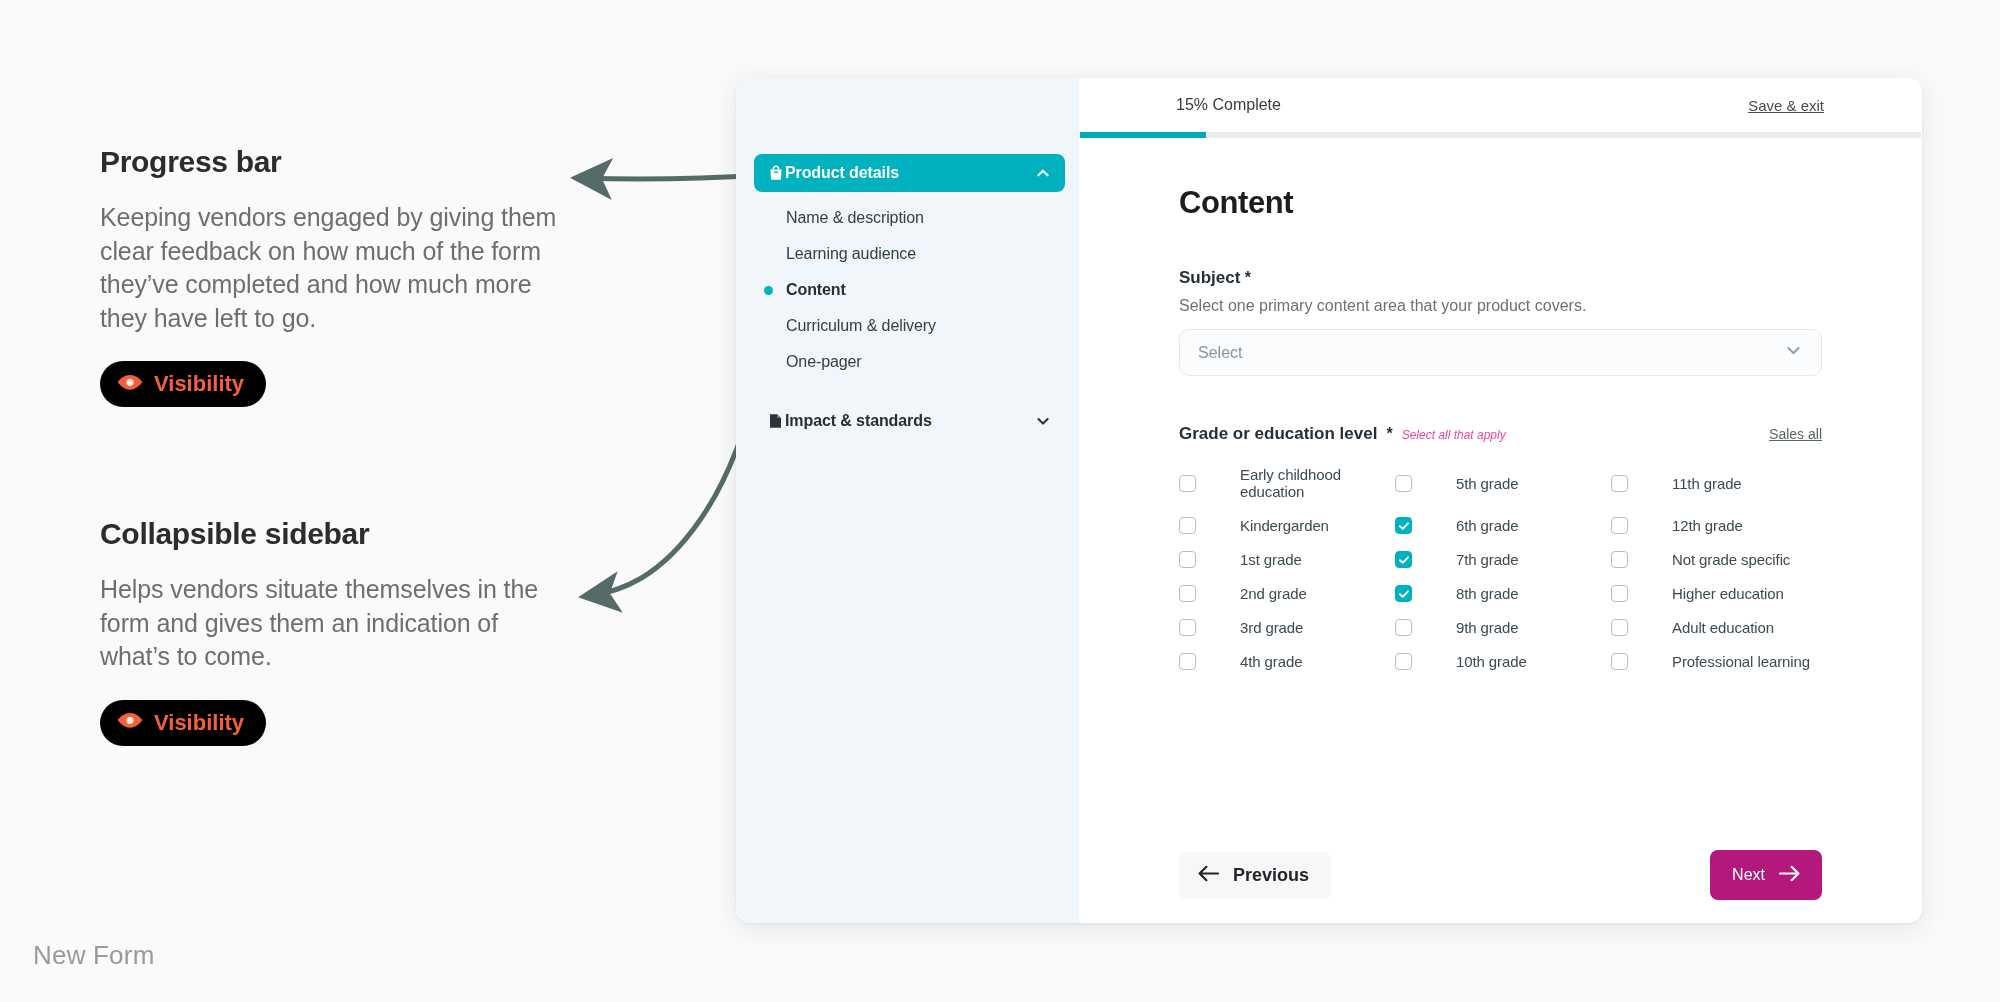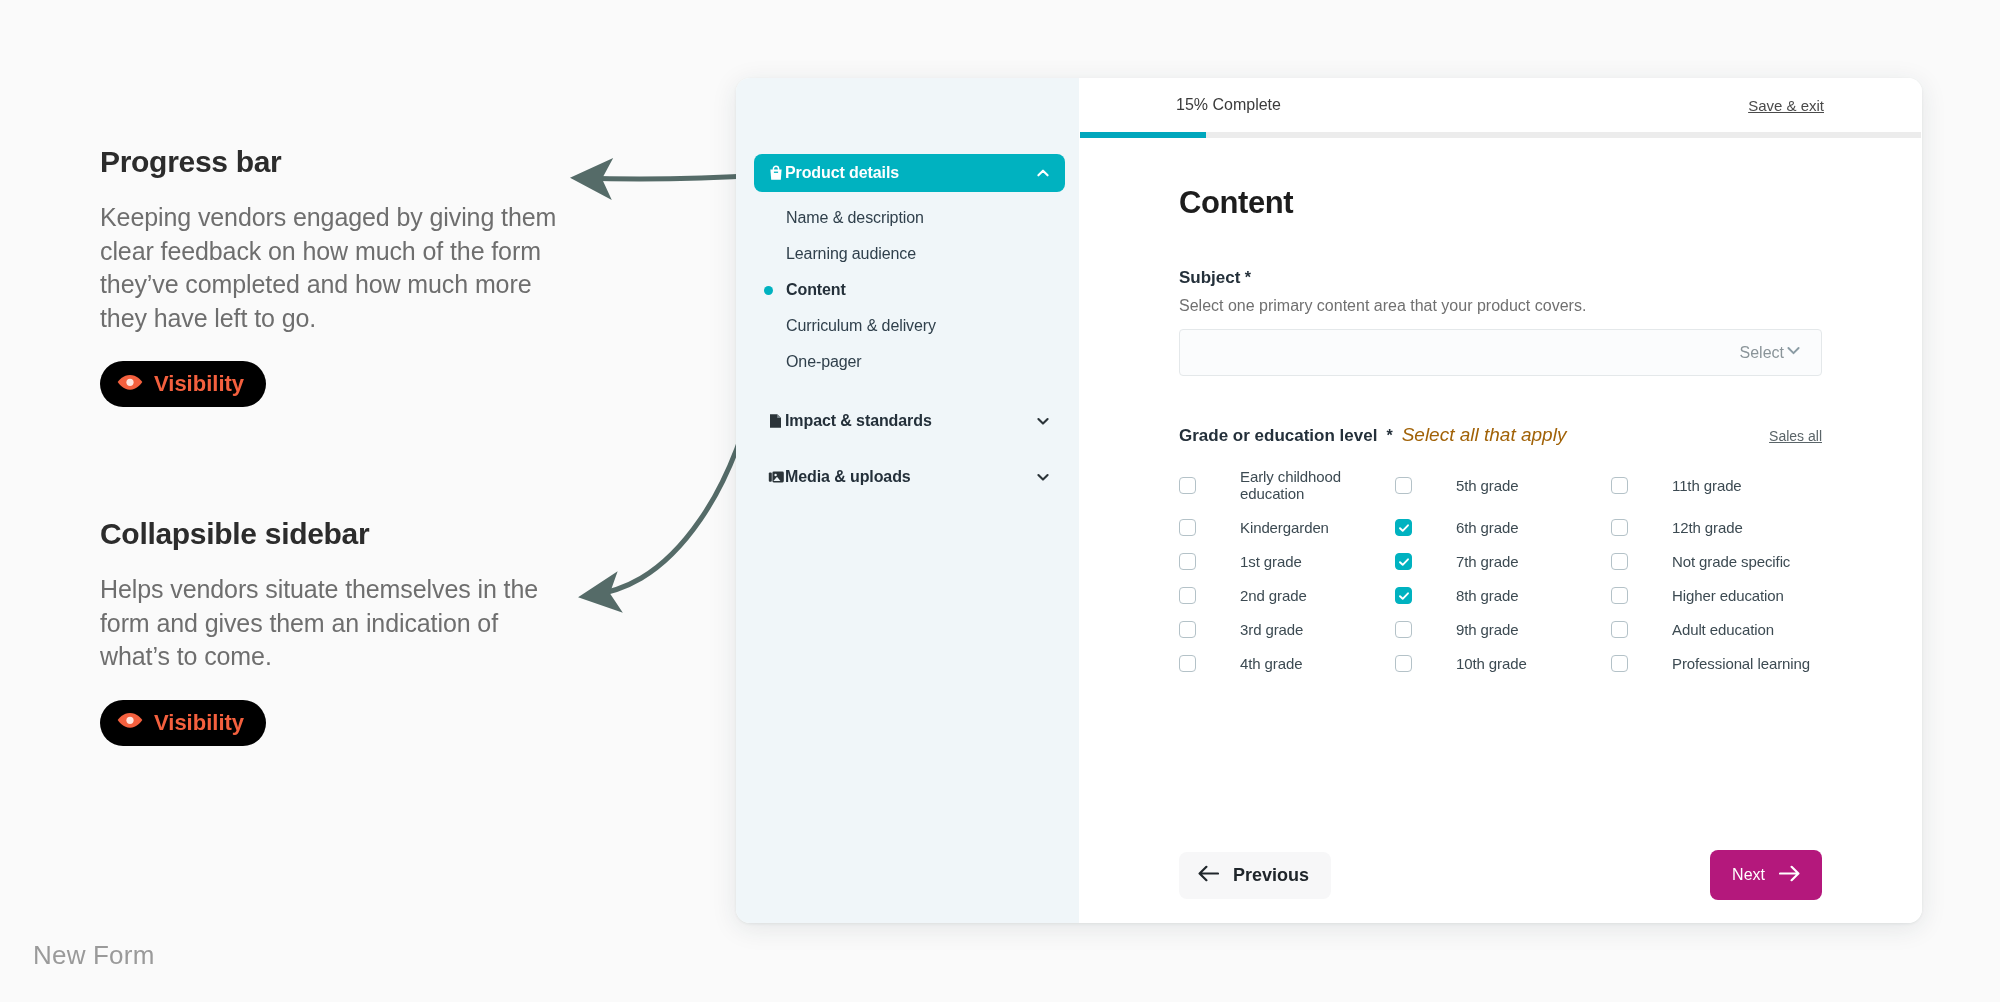--- a/index.html
+++ b/index.html
@@ -90,33 +90,33 @@
   .content-area { flex: 1; padding: 47px 100px 0 100px; overflow: hidden; }
   .page-title { font-size: 31px; font-weight: bold; color: #1D1D1D;
                 letter-spacing: -0.4px; }
 
   .field { margin-top: 47px; }
   .field-label { font-size: 17px; font-weight: bold; color: #24303A; }
   .req { color: #24303A; font-weight: bold; }
   .field-help { font-size: 16px; color: #707070; margin-top: 9px; }
   .select-box {
     margin-top: 14px; height: 47px; border: 1px solid #E4E8EA;
-    border-radius: 4px; background: #FBFCFD;
-    display: flex; align-items: center; justify-content: flex-end;
+    border-radius: 10px; background: #FBFCFD;
+    display: flex; align-items: center; justify-content: space-between;
     padding: 0 18px; cursor: pointer;
   }
   .select-placeholder { font-size: 16px; color: #8A9499; }
 
   .group-head {
     margin-top: 48px; display: flex; align-items: baseline;
     justify-content: space-between;
   }
   .group-head-left { display: flex; align-items: baseline; gap: 9px; }
   .group-title { font-size: 17px; font-weight: bold; color: #24303A; }
-  .group-hint { font-size: 19px; font-style: italic; color: #a16207; }
+  .group-hint { font-size: 12px; font-style: italic; color: #ec4899; }
   .clear-all { font-size: 14px; color: #5A6468; text-decoration: underline;
                cursor: pointer; }
 
   .cb-grid {
     margin-top: 22px; display: grid;
     grid-template-columns: 216px 216px 1fr;
     row-gap: 17px;
   }
   .cb-row { display: flex; align-items: center; gap: 12px; cursor: pointer; }
   .cb {
@@ -251,38 +251,20 @@
           </span>
           <span class="g-label">Impact &amp; standards</span>
           <span class="chev">
             <svg width="16" height="16" viewBox="0 0 16 16">
               <path d="M3.4 6 L8 10.6 L12.6 6" fill="none" stroke="#2B3439" stroke-width="2.1" stroke-linecap="round" stroke-linejoin="round"></path>
             </svg>
           </span>
         </div>
       </div>
 
-      <div class="nav-group collapsed">
-        <div class="nav-group-head">
-          <span class="g-icon">
-            <svg width="17" height="16" viewBox="0 0 17 16">
-              <rect x="0.8" y="3.6" width="3" height="9.2" rx="1" fill="#2B3439"></rect>
-              <rect x="4.4" y="2.6" width="11.4" height="10.8" rx="1.4" fill="#2B3439"></rect>
-              <circle cx="7.6" cy="6" r="1.2" fill="#F0F6F9"></circle>
-              <path d="M5.4 12 L9 7.8 L12.4 12z" fill="#F0F6F9"></path>
-            </svg>
-          </span>
-          <span class="g-label">Media &amp; uploads</span>
-          <span class="chev">
-            <svg width="16" height="16" viewBox="0 0 16 16">
-              <path d="M3.4 6 L8 10.6 L12.6 6" fill="none" stroke="#2B3439" stroke-width="2.1" stroke-linecap="round" stroke-linejoin="round"></path>
-            </svg>
-          </span>
-        </div>
-      </div>
 
 
     </div>
 
     <div class="main">
 
       <div class="topbar">
         <span class="pct">15% Complete</span>
         <span class="save-exit">Save &amp; exit</span>
       </div>

